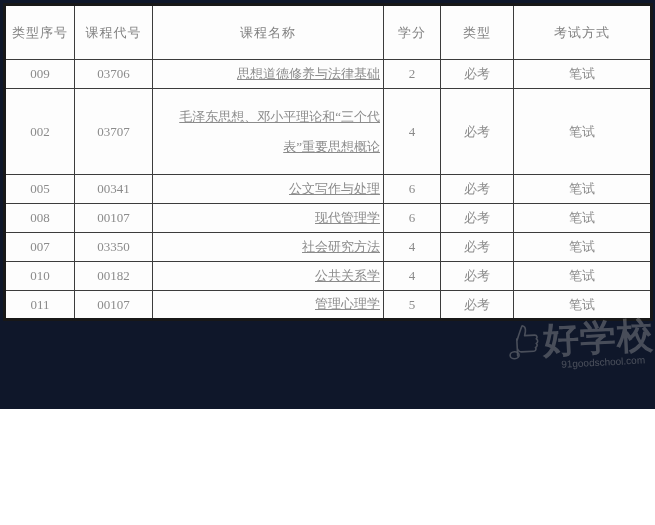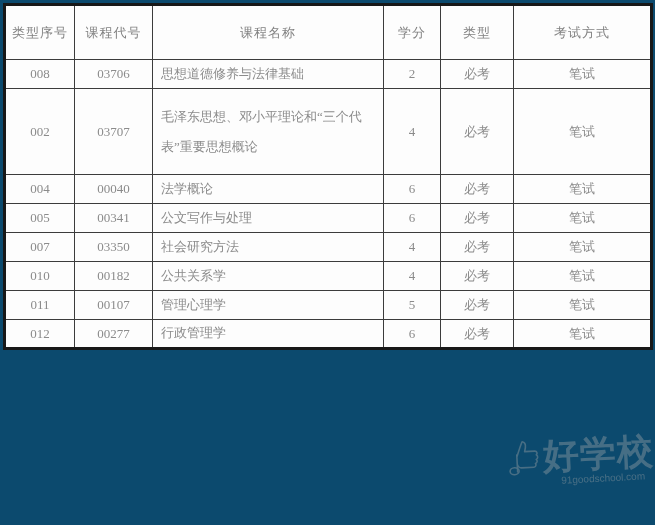--- a/index.html
+++ b/index.html
@@ -4,22 +4,22 @@
 <style>
   * { margin: 0; padding: 0; box-sizing: border-box; }
   html, body { background: #ffffff; }
   body {
     width: 655px; height: 525px;
     font-family: "Liberation Serif", "DejaVu Serif", serif;
     overflow: hidden;
   }
   .stage {
     position: relative;
-    width: 655px; height: 525px;
-    background: #0c4a6e;
+    width: 655px; height: 409px;
+    background: #0f172a;
     overflow: hidden;
   }
   table.course-table {
     position: absolute;
     left: 3px; top: 3px;
     width: 647px;
     border-collapse: collapse;
     table-layout: fixed;
     background: #fdfdfd;
     border: 3px solid #181818;
@@ -31,23 +31,24 @@
     text-align: center;
     vertical-align: middle;
     padding: 2px 3px;
     overflow: hidden;
   }
   thead tr { height: 55px; }
   thead th { font-weight: normal; color: #828282; letter-spacing: 1px; }
   tbody tr { height: 29px; }
   tbody tr.tall { height: 86px; }
   td.name-cell {
-    text-align: left;
-    padding-left: 8px;
+    text-align: right;
+    padding-left: 20px;
     line-height: 1.55;
+    text-decoration: underline;
   }
   tbody tr.tall td.name-cell { line-height: 2.3; margin-top: 8px; }
   
   .watermark {
     position: absolute;
     right: 0px; bottom: 2px;
     width: 158px; height: 92px;
     pointer-events: none;
     opacity: 0.42;
     transform: rotate(-3deg);
@@ -94,47 +95,47 @@
         <th>类型序号</th>
         <th>课程代号</th>
         <th>课程名称</th>
         <th>学分</th>
         <th>类型</th>
         <th>考试方式</th>
       </tr>
     </thead>
     <tbody id="rows-body">
         <tr>
-          <td>008</td>
+          <td>009</td>
           <td>03706</td>
           <td class="name-cell">思想道德修养与法律基础</td>
           <td>2</td>
           <td>必考</td>
           <td>笔试</td>
         </tr>
         <tr class="tall">
           <td>002</td>
           <td>03707</td>
           <td class="name-cell">毛泽东思想、邓小平理论和“三个代表”重要思想概论</td>
           <td>4</td>
           <td>必考</td>
           <td>笔试</td>
         </tr>
         <tr>
-          <td>004</td>
-          <td>00040</td>
-          <td class="name-cell">法学概论</td>
+          <td>005</td>
+          <td>00341</td>
+          <td class="name-cell">公文写作与处理</td>
           <td>6</td>
           <td>必考</td>
           <td>笔试</td>
         </tr>
         <tr>
-          <td>005</td>
-          <td>00341</td>
-          <td class="name-cell">公文写作与处理</td>
+          <td>008</td>
+          <td>00107</td>
+          <td class="name-cell">现代管理学</td>
           <td>6</td>
           <td>必考</td>
           <td>笔试</td>
         </tr>
         <tr>
           <td>007</td>
           <td>03350</td>
           <td class="name-cell">社会研究方法</td>
           <td>4</td>
           <td>必考</td>
@@ -149,28 +150,20 @@
           <td>笔试</td>
         </tr>
         <tr>
           <td>011</td>
           <td>00107</td>
           <td class="name-cell">管理心理学</td>
           <td>5</td>
           <td>必考</td>
           <td>笔试</td>
         </tr>
-        <tr>
-          <td>012</td>
-          <td>00277</td>
-          <td class="name-cell">行政管理学</td>
-          <td>6</td>
-          <td>必考</td>
-          <td>笔试</td>
-        </tr>
       </tbody>
   </table>
 
   <div class="watermark">
     <div class="wm-row">
       <span class="wm-icon">
         <svg width="34" height="38" viewBox="0 0 34 38" fill="none" xmlns="http://www.w3.org/2000/svg">
           <path d="M10 17 L10 34 M10 19 C10 19 14 8 16 4 C18.5 4.5 19.5 7 19 10 L18 14 L28 14 C30.5 14 31 16.5 29.5 17.8 C31.5 19 31 21.5 29.2 22.3 C30.8 23.6 30 26 28.2 26.4 C29.3 27.8 28.4 30 26.5 30 L14 30 C12 30 10 28 10 26" stroke="rgba(170,170,170,0.9)" stroke-width="1.6" fill="none" stroke-linecap="round" stroke-linejoin="round"></path>
           <ellipse cx="7" cy="33" rx="4.5" ry="3.5" stroke="rgba(170,170,170,0.9)" stroke-width="1.6" fill="none"></ellipse>
         </svg>

